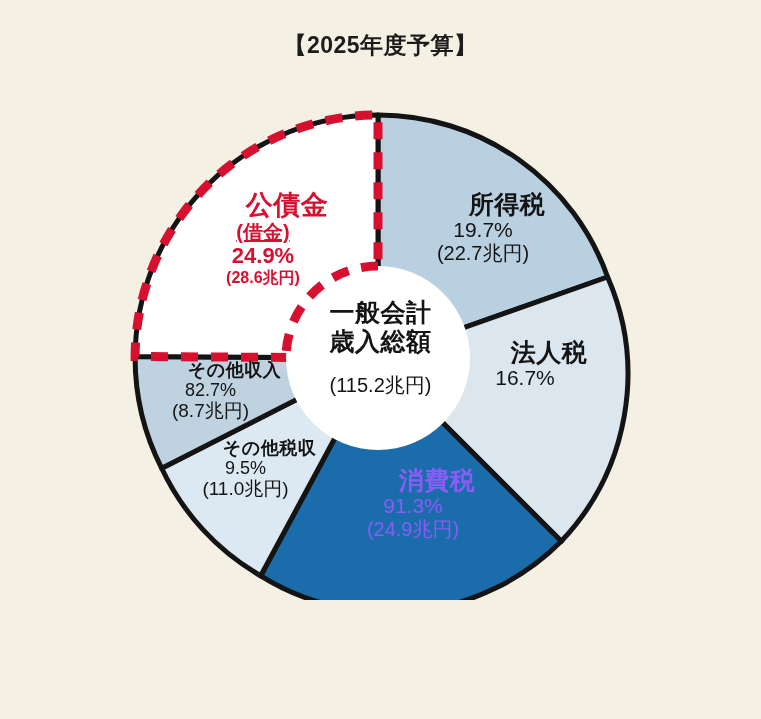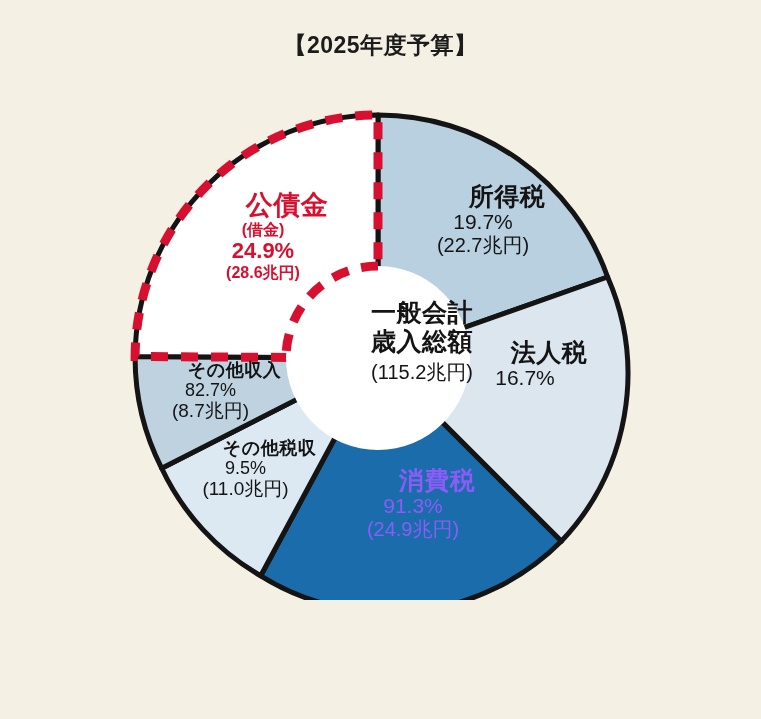--- a/index.html
+++ b/index.html
@@ -65,66 +65,67 @@
     display: block;
     font-size: 20px;
   }
   .label.compact .big {
     font-weight: bold;
     font-size: 18px;
   }
   .label.compact .mid { font-size: 18px; }
   .label.compact .small { font-size: 19px; }
 
-  #label-shotokuzei { left: 388px; top: 182px; width: 190px; }
+  #label-shotokuzei { left: 388px; top: 190px; width: 190px; }
   #label-hojinzei   { left: 435px; top: 338px; width: 180px; }
   #label-shohizei   { left: 318px; top: 466px; width: 190px; color: #8b5cf6; }
   #label-sonota-zeishu { left: 158px; top: 438px; width: 175px; }
   #label-sonota-shunyu { left: 128px; top: 360px; width: 165px; }
 
   #label-kosaikin {
     left: 168px;
     top: 190px;
     width: 190px;
     color: #d81030;
   }
   #label-kosaikin .big {
     font-size: 27px;
     font-weight: bold;
   }
   #label-kosaikin .sub {
     display: block;
-    font-size: 16px;
+    font-size: 20px;
     font-weight: bold;
     line-height: 1.2;
+    text-decoration: underline;
   }
   #label-kosaikin .mid { font-weight: bold; font-size: 22px; }
   #label-kosaikin .small { font-weight: bold; font-size: 16px; }
 
   #center-label {
     position: absolute;
     left: 288px;
     top: 298px;
     width: 185px;
-    text-align: right;
+    text-align: center;
     line-height: 1.14;
     color: #141414;
     pointer-events: none;
   }
   #center-label .c1,
   #center-label .c2 {
     display: block;
     font-weight: bold;
     font-size: 25px;
     letter-spacing: 0.5px;
   }
   #center-label .c3 {
     display: block;
     font-size: 20px;
-    margin-top: 6px;
+    margin-top: 19px;
   }
 </style>
 </head>
 <body>
 
 <div id="page">
 
   <div id="chart-title">【2025年度予算】</div>
 
   <div id="pie-wrap">

